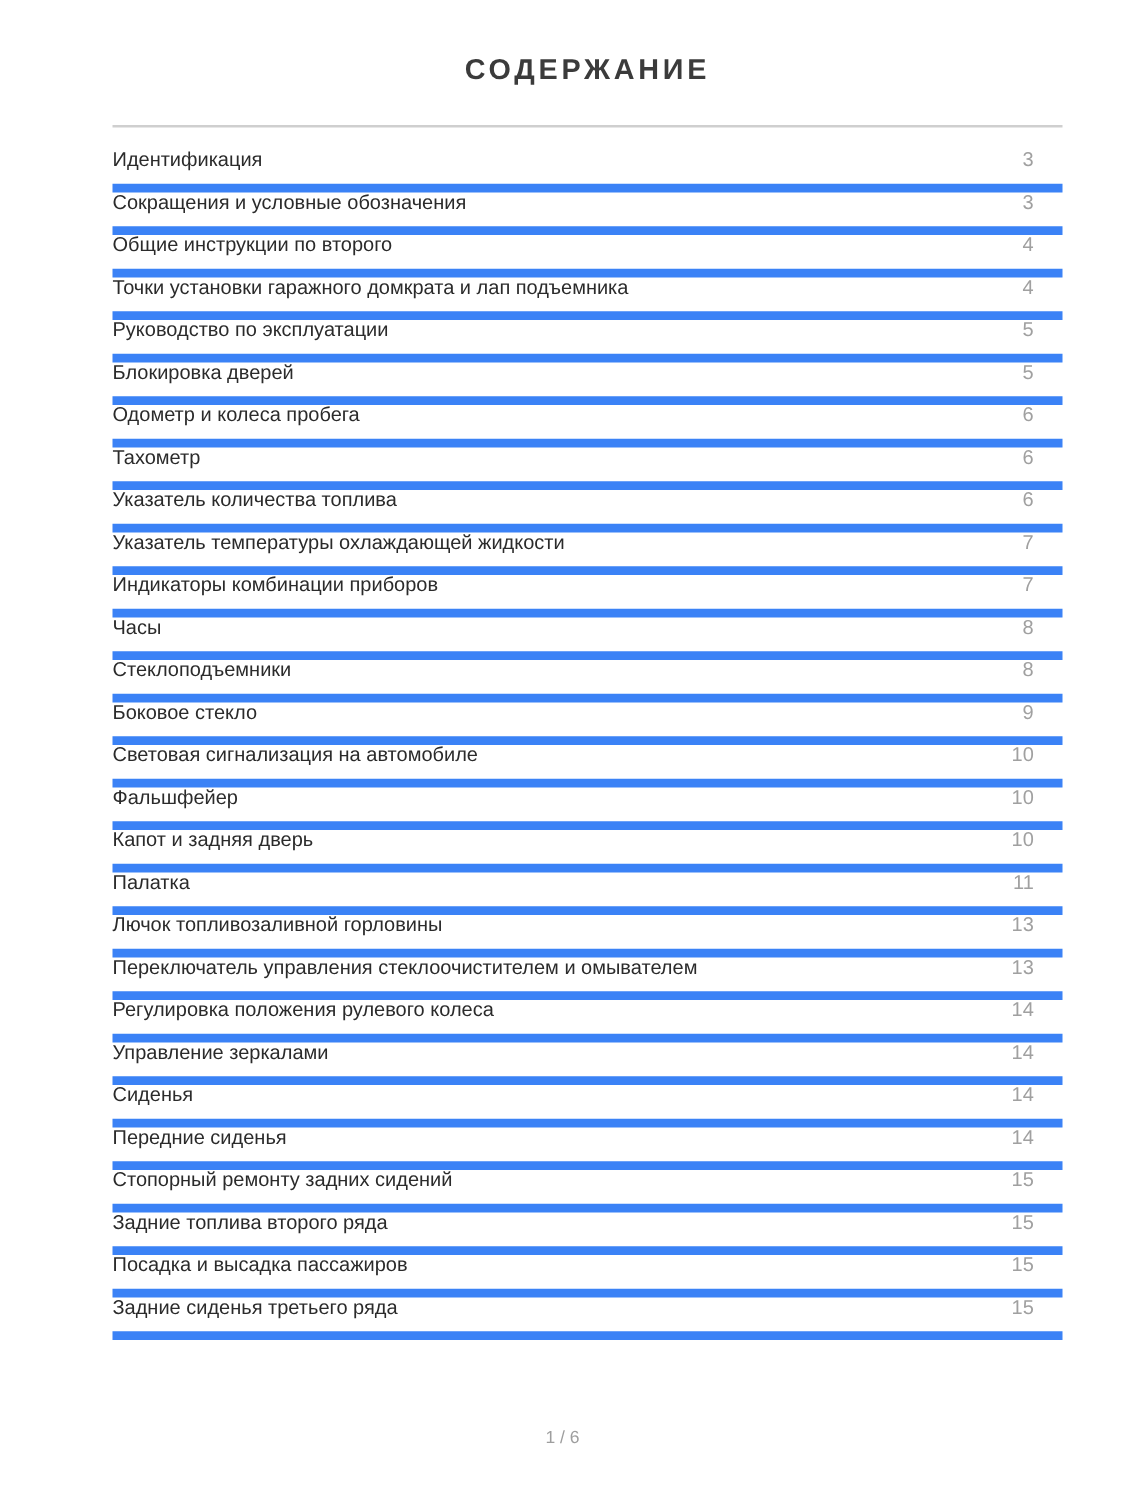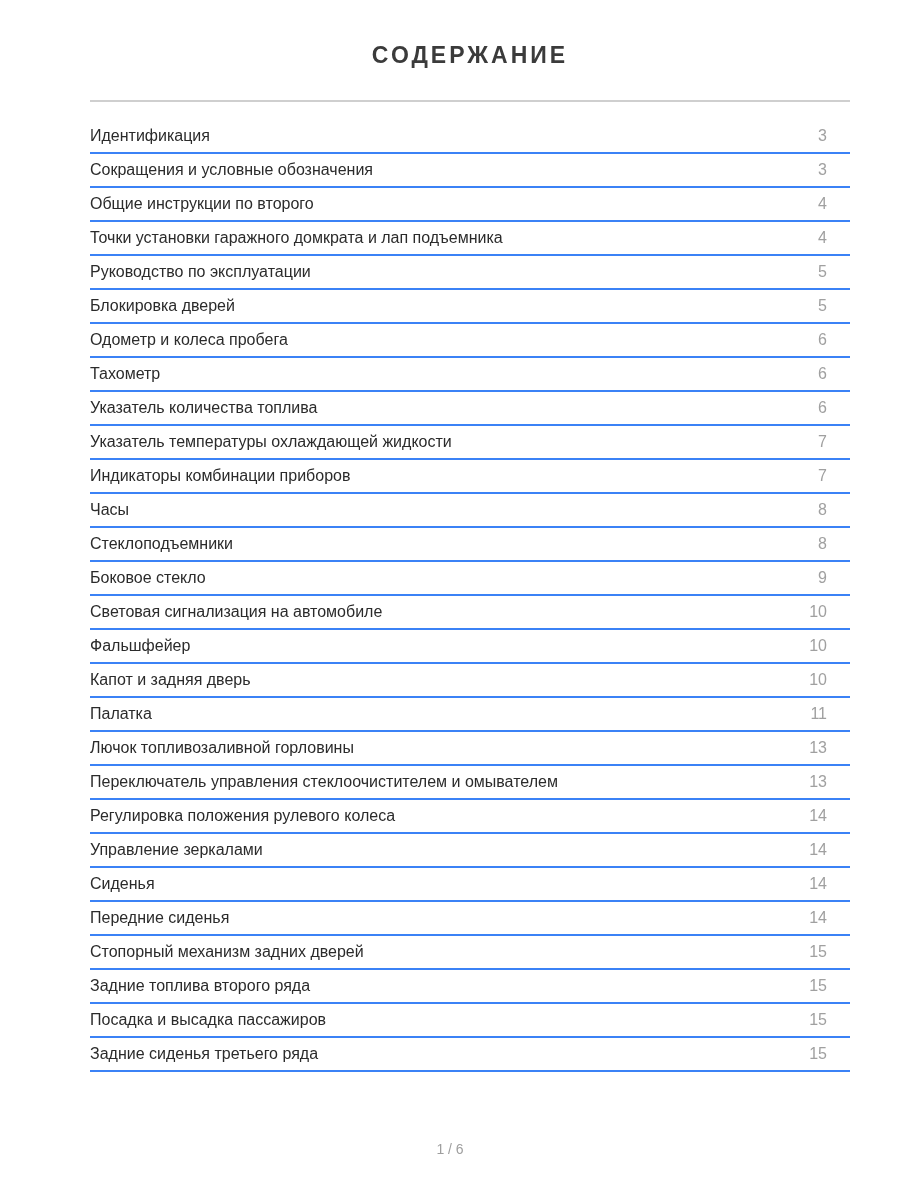--- a/index.html
+++ b/index.html
@@ -32,23 +32,22 @@
     margin: 31px 50px 0 50px;
     height: 0;
     border-top: 2px solid #cfcfcf;
   }
   .toc {
     margin: 18px 50px 0 50px;
   }
   .toc-row {
     height: 34px;
     display: flex;
-    align-items: center;
     justify-content: space-between;
-    border-bottom: 2px solid #3b82f6;
+    border-bottom: 7px solid #3b82f6;
   }
   .toc-label {
     font-size: 16px;
     color: #2b2b2b;
     white-space: nowrap;
   }
   .toc-page {
     font-size: 16px;
     color: #a0a0a0;
     padding-right: 23px;
@@ -185,21 +184,21 @@
     <span class="toc-label">Сиденья</span>
     <span class="toc-page">14</span>
   </div>
 
   <div class="toc-row">
     <span class="toc-label">Передние сиденья</span>
     <span class="toc-page">14</span>
   </div>
 
   <div class="toc-row">
-    <span class="toc-label">Стопорный механизм задних дверей</span>
+    <span class="toc-label">Стопорный ремонту задних сидений</span>
     <span class="toc-page">15</span>
   </div>
 
   <div class="toc-row">
     <span class="toc-label">Задние топлива второго ряда</span>
     <span class="toc-page">15</span>
   </div>
 
   <div class="toc-row">
     <span class="toc-label">Посадка и высадка пассажиров</span>

